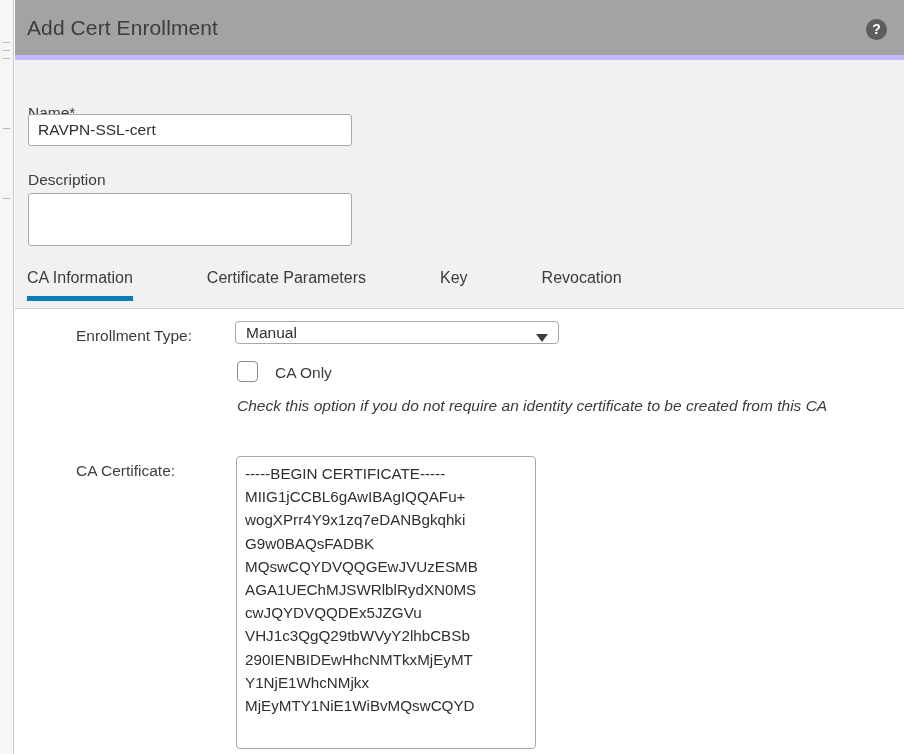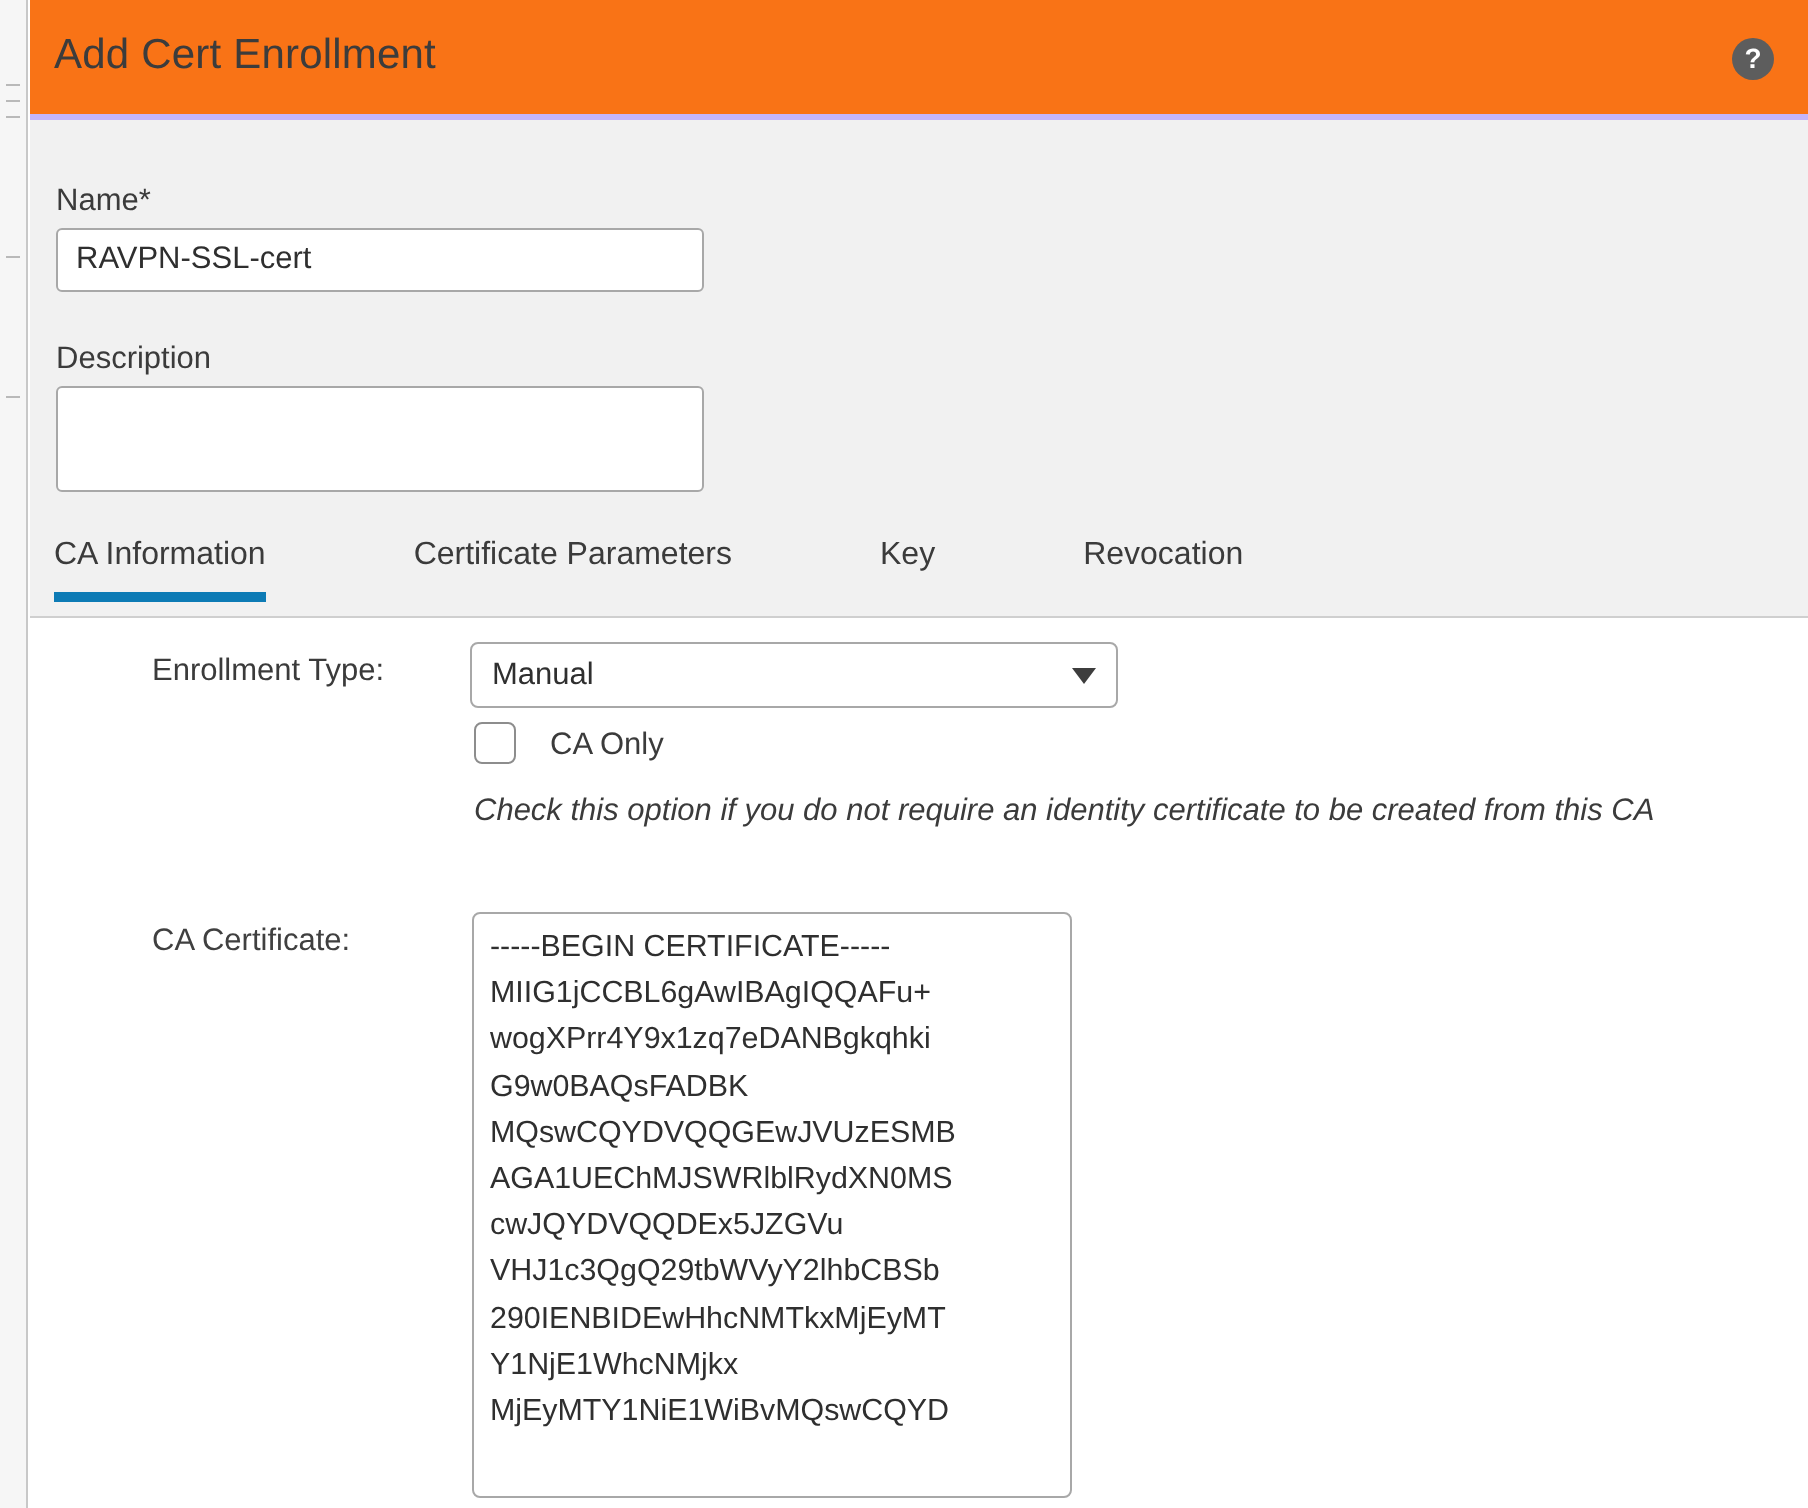--- a/index.html
+++ b/index.html
@@ -42,22 +42,22 @@
     height: 754px;
     background: #ffffff;
     box-sizing: border-box;
     overflow: hidden;
   }
 
   
   #dialog-header {
     position: relative;
     height: 60px;
-    background: #f97316;
-    border-bottom: 3px solid #c4b5fd;
+    background: #a3a3a3;
+    border-bottom: 5px solid #c4b5fd;
     box-sizing: border-box;
   }
   #dialog-title {
     position: absolute;
     left: 12px;
     top: 16px;
     font-size: 21px;
     color: #3c3c3c;
     letter-spacing: 0.1px;
     white-space: nowrap;
@@ -85,21 +85,21 @@
     background: #f1f1f1;
     height: 249px;
     box-sizing: border-box;
     padding: 0;
   }
   .field-label {
     position: absolute;
     font-size: 15.5px;
     color: #3b3b3b;
   }
-  #name-label { left: 13px; top: 32px; }
+  #name-label { left: 13px; top: 44px; }
   #desc-label { left: 13px; top: 111px; }
 
   #name-input {
     position: absolute;
     left: 13px;
     top: 54px;
     width: 324px;
     height: 32px;
     box-sizing: border-box;
     border: 1px solid #a8a8a8;
@@ -173,21 +173,21 @@
     left: 61px;
     top: 18px;
     font-size: 15.5px;
     color: #3b3b3b;
   }
   #enrollment-select-wrap {
     position: absolute;
     left: 220px;
     top: 12px;
     width: 324px;
-    height: 33px;
+    height: 23px;
   }
   #enrollment-select {
     width: 100%;
     height: 100%;
     box-sizing: border-box;
     border: 1px solid #a8a8a8;
     border-radius: 4px;
     background: #ffffff;
     font-family: "Liberation Sans", sans-serif;
     font-size: 15.5px;

